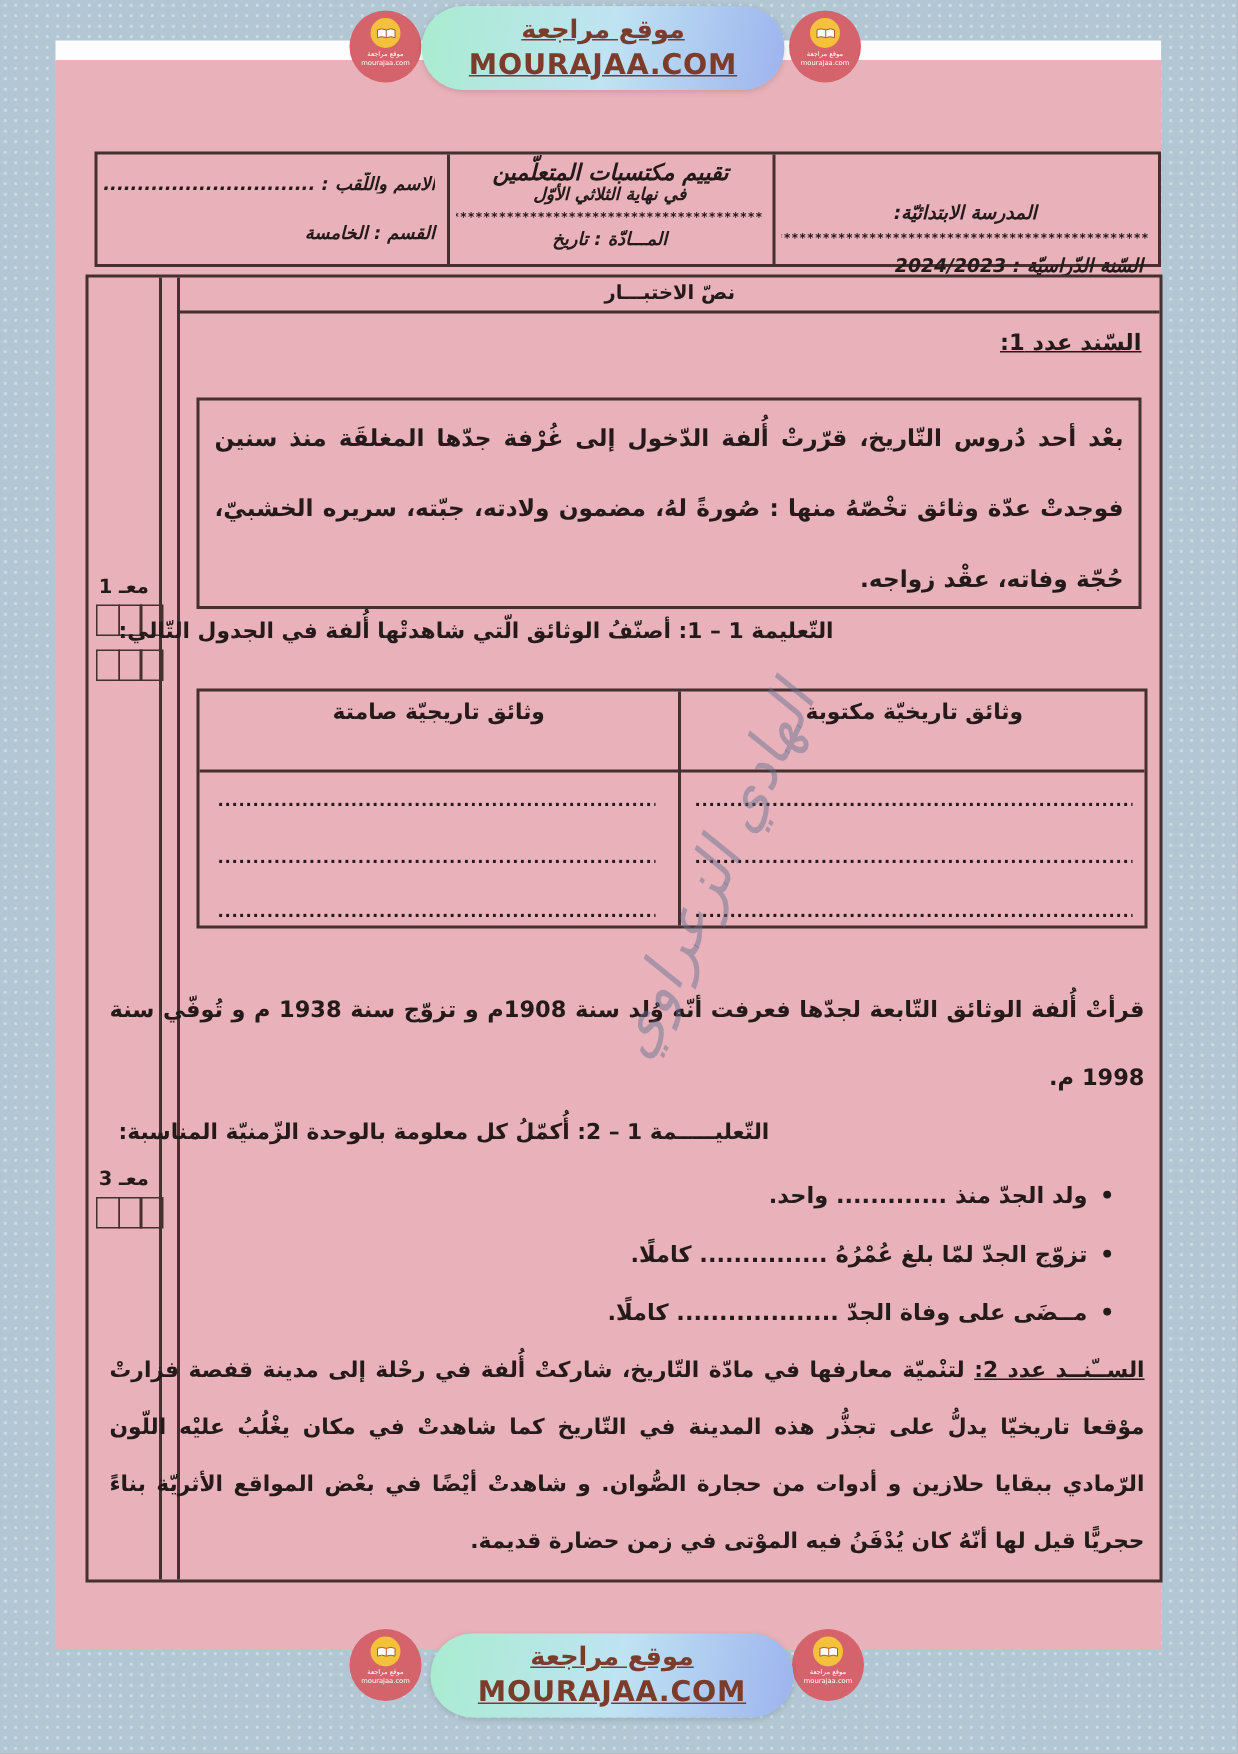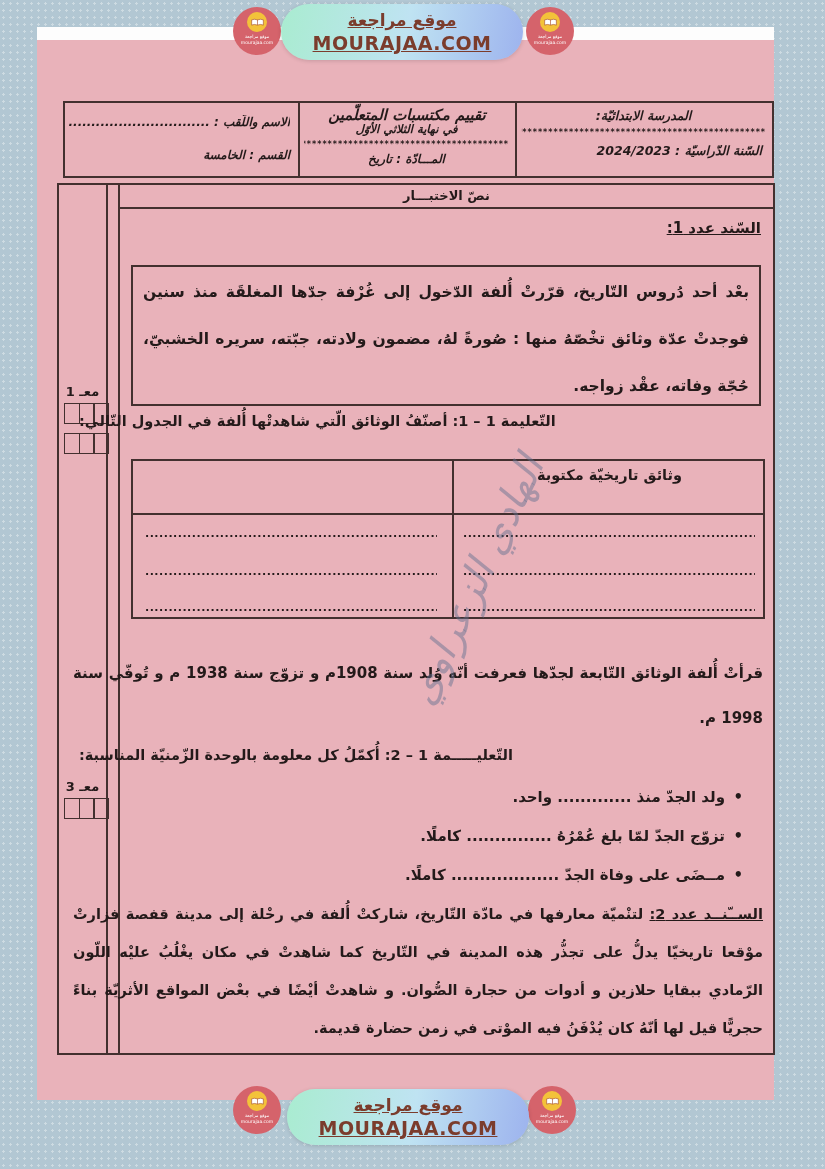--- a/index.html
+++ b/index.html
@@ -108,21 +108,21 @@
         </svg>
     </div>
     <div class="badge-l1">موقع مراجعة</div>
     <div class="badge-l2">mourajaa.com</div>
   </div>
 
   <div class="info">
     <div class="vline" style="left:233px;"></div>
     <div class="vline" style="left:450px;"></div>
 
-    <div class="cell" style="left:452px;width:253px;">
+    <div class="cell" style="left:452px;width:253px;margin-top:26px;">
       <div class="school-label">المدرسة الابتدائيّة:</div>
       <div class="stars school-stars">**************************************************</div>
       <div class="year-line">السّنة الدّراسيّة : 2024/2023</div>
     </div>
 
     <div class="cell" style="left:235px;width:213px;">
       <div class="eval1">تقييم مكتسبات المتعلّمين</div>
       <div class="eval2">في نهاية الثلاثي الأوّل</div>
       <div class="stars eval-stars">****************************************</div>
       <div class="subject-line">المـــادّة : تاريخ</div>
@@ -159,20 +159,21 @@
 
     <div class="sanad-title" style="top:34px;">السّند عدد 1:</div>
     <div class="box1">بعْد أحد دُروس التّاريخ، قرّرتْ أُلفة الدّخول إلى غُرْفة جدّها المغلقَة منذ سنين فوجدتْ عدّة وثائق تخْصّهُ منها : صُورةً لهُ، مضمون ولادته، جبّته، سريره الخشبيّ، حُجّة وفاته، عقْد زواجه.</div>
 
     <div class="instr" style="top:228px;">التّعليمة 1 – 1: أصنّفُ الوثائق الّتي شاهدتْها أُلفة في الجدول التّالي:</div>
 
     <div class="ctable">
       <div class="divider"></div>
       <div class="hline"></div>
       <div class="col-head right">وثائق تاريخيّة مكتوبة</div>
+      <div class="col-head left">وثائق تاريجيّة صامتة</div>
       <div class="dotline" style="left:330px;width:292px;top:66px;">...............................................................</div>
       <div class="dotline" style="left:330px;width:292px;top:104px;">...............................................................</div>
       <div class="dotline" style="left:330px;width:292px;top:140px;">...............................................................</div>
       <div class="dotline" style="left:12px;width:292px;top:66px;">...............................................................</div>
       <div class="dotline" style="left:12px;width:292px;top:104px;">...............................................................</div>
       <div class="dotline" style="left:12px;width:292px;top:140px;">...............................................................</div>
     </div>
 
     <div class="para" style="top:466px;line-height:45px;">قرأتْ أُلفة الوثائق التّابعة لجدّها فعرفت أنّه وُلد سنة 1908م و تزوّج سنة 1938 م و تُوفّي سنة 1998 م.</div>
 

